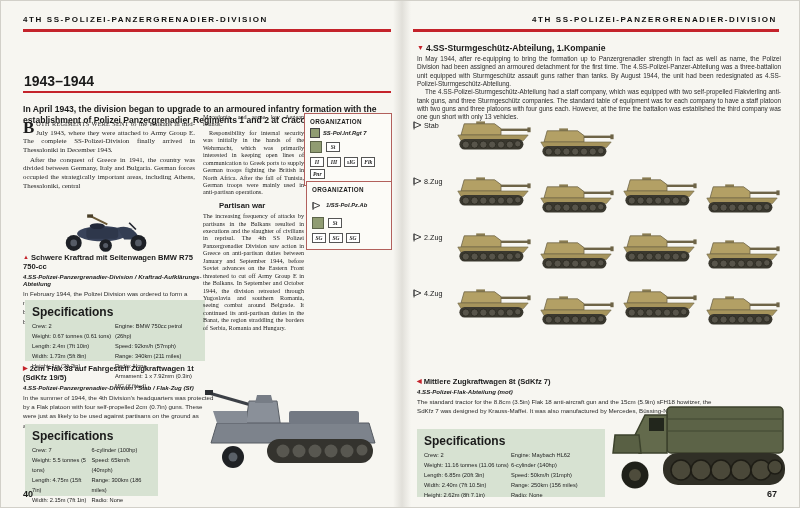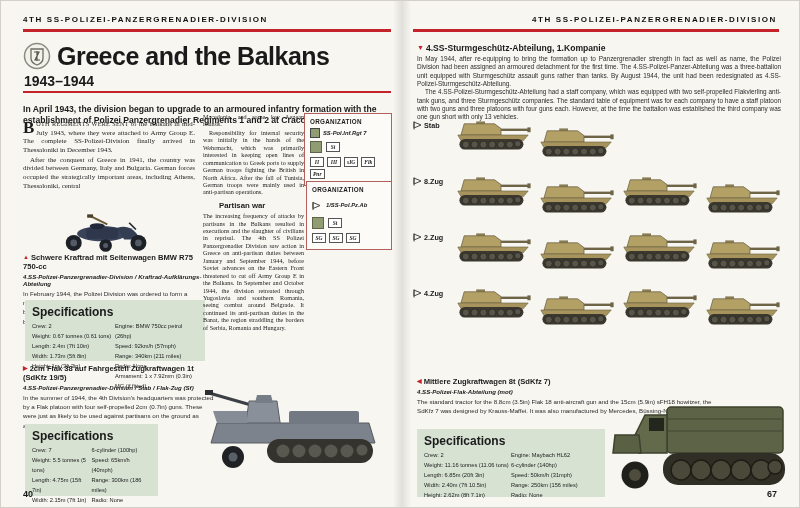--- a/index.html
+++ b/index.html
@@ -78,21 +78,21 @@
   .pennant{margin-right:2px;}
 
   
   .rp-body{left:416px;top:54px;width:364px;font-size:6.4px;line-height:1.3;color:#2b2b2b;text-align:justify;}
   .rp-body p{margin:0;}
   .rp-body .pind{text-indent:8px;}
 
   
   .diagram{left:412px;top:116px;width:374px;}
   .tank-group{display:flex;align-items:flex-start;margin-bottom:13px;}
-  .tank-label{width:40px;flex:none;font-size:7.2px;font-weight:bold;padding-top:4px;display:flex;}
+  .tank-label{width:40px;flex:none;font-size:7.2px;font-weight:normal;padding-top:4px;display:flex;}
   .tank-row{display:flex;flex:1;}
   .tank{width:80px;height:36px;margin-right:3px;}
   .tank:nth-child(even){margin-top:7px;}
   .tank svg{width:100%;height:100%;}
 
   .pagenum{bottom:8px;font-size:9px;font-weight:bold;}
   .pn-left{left:22px;}
   .pn-right{right:22px;text-align:center;}
 
   .illo svg{width:100%;height:100%;}
@@ -101,30 +101,20 @@
   .sdkfz7{left:604px;top:390px;width:182px;height:106px;}
 </style>
 </head>
 <body>
 
 <div class="spread">
 
   <div class="abs page-header hdr-left">4TH SS-POLIZEI-PANZERGRENADIER-DIVISION</div>
   <div class="abs rule rule-hdr-left"></div>
 
-  <div class="abs title-row">
-    <span class="badge">
-      <svg viewBox="0 0 28 30">
-        <circle cx="14" cy="15" r="12.5" fill="#f2f1ea" stroke="#8b8b84" stroke-width="1.5"></circle>
-        <path d="M8,8 h12 v9 q0,5 -6,7 q-6,-2 -6,-7 z" fill="none" stroke="#6d6d66" stroke-width="1.3"></path>
-        <path d="M11,11 h5 l-4,8 h5 M14,10 v10" fill="none" stroke="#55554f" stroke-width="1.2"></path>
-      </svg>
-    </span>
-    <span class="main-title">Greece and the Balkans</span>
-  </div>
   <div class="abs years">1943–1944</div>
   <div class="abs rule rule-intro"></div>
   <p class="abs intro">In April 1943, the division began to upgrade to an armoured infantry formation with the establishment of Polizei Panzergrenadier Regiments 1 and 2 at Cracow in Poland.</p>
 
   <div class="abs col1 body-text">
     <p><span class="dropcap">B</span><span class="lead">OTH REGIMENTS WERE SENT</span><span> to the Balkans in mid-July 1943, where they were attached to Army Group E. The complete SS-Polizei-Division finally arrived in Thessaloniki in December 1943.</span></p>
     <p class="p2">After the conquest of Greece in 1941, the country was divided between Germany, Italy and Bulgaria. German forces occupied the strategically important areas, including Athens, Thessaloniki, central</p>
   </div>
 
   <div class="abs moto illo">

